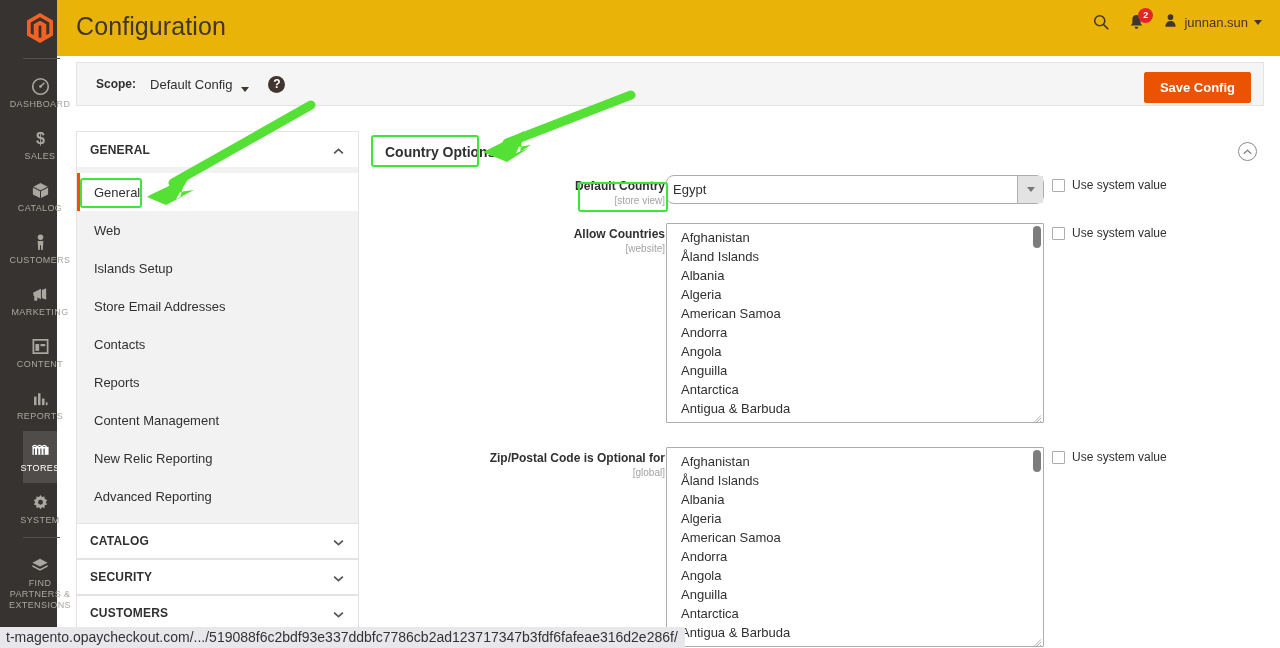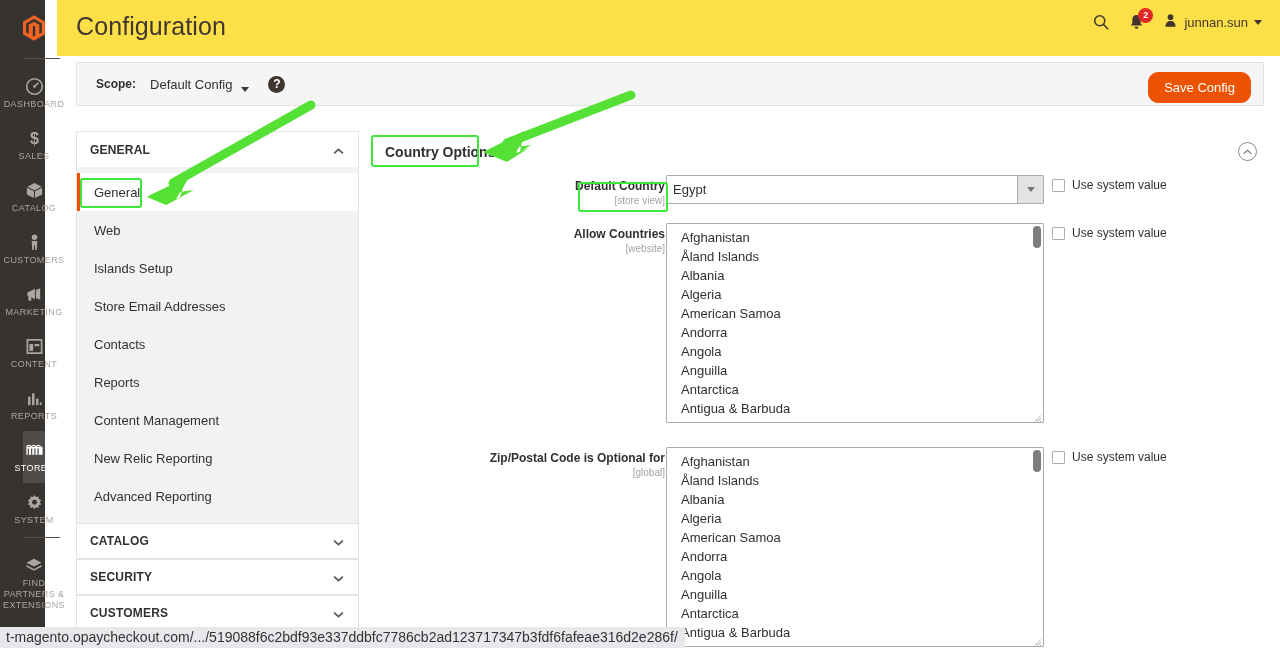--- a/index.html
+++ b/index.html
@@ -8,21 +8,21 @@
     width: 1280px; height: 648px;
     overflow: hidden;
     background: #ffffff;
     font-family: "Liberation Sans", sans-serif;
     color: #333;
   }
 
   
   #admin-rail {
     position: absolute; left: 0; top: 0;
-    width: 45px; height: 648px;
+    width: 57px; height: 648px;
     background: #373330;
     padding-left: 23px;
   }
   #rail-logo {
     height: 56px;
     display: flex; align-items: center; justify-content: center;
   }
   #rail-logo svg { display: block; }
   .rail-sep {
     width: 37px; height: 1px; background: #56514d;
@@ -49,21 +49,21 @@
     text-align: center;
     line-height: 11px;
     text-transform: uppercase;
   }
   .rail-item.active .rail-label { color: #fff; }
 
   
   #page-header {
     position: absolute; left: 57px; top: 0;
     width: 1223px; height: 56px;
-    background: #fde047;
+    background: #eab308;
   }
   #page-title {
     position: absolute; left: 19px; top: 12px;
     font-size: 25px; font-weight: 400; color: #41362f;
     letter-spacing: .1px;
   }
   #header-right {
     position: absolute; right: 18px; top: 13px;
     display: flex; align-items: center; gap: 18px;
   }
@@ -110,23 +110,23 @@
     width: 17px; height: 17px; border-radius: 50%;
     background: #41362f; color: #fff;
     font-size: 12px; font-weight: bold;
     display: flex; align-items: center; justify-content: center;
     cursor: pointer;
   }
   #save-config-button {
     position: absolute; right: 12px; top: 9px;
     background: #eb5202; color: #fff;
     border: 1px solid #eb5202;
-    font-size: 13px; font-weight: normal;
+    font-size: 13px; font-weight: bold;
     padding: 7px 15px;
-    border-radius: 10px;
+    border-radius: 2px;
     cursor: pointer;
     font-family: "Liberation Sans", sans-serif;
   }
 
   
   #config-nav {
     position: absolute; left: 76px; top: 131px;
     width: 283px;
     background: #fff;
   }
@@ -214,21 +214,21 @@
   }
   .field-label .scope {
     font-size: 10px; color: #a3a3a3;
     display: block; line-height: 13px;
   }
   .field-control { width: 378px; }
 
   select.mg-select {
     width: 378px; height: 29px;
     border: 1px solid #adadad;
-    border-radius: 1px;
+    border-radius: 8px;
     font-size: 13px;
     font-family: "Liberation Sans", sans-serif;
     color: #303030;
     padding: 0 6px;
     background: #fff;
     -webkit-appearance: none; appearance: none;
   }
   .select-wrap { position: relative; width: 378px; }
   .select-arrow-box {
     position: absolute; right: 1px; top: 1px;

